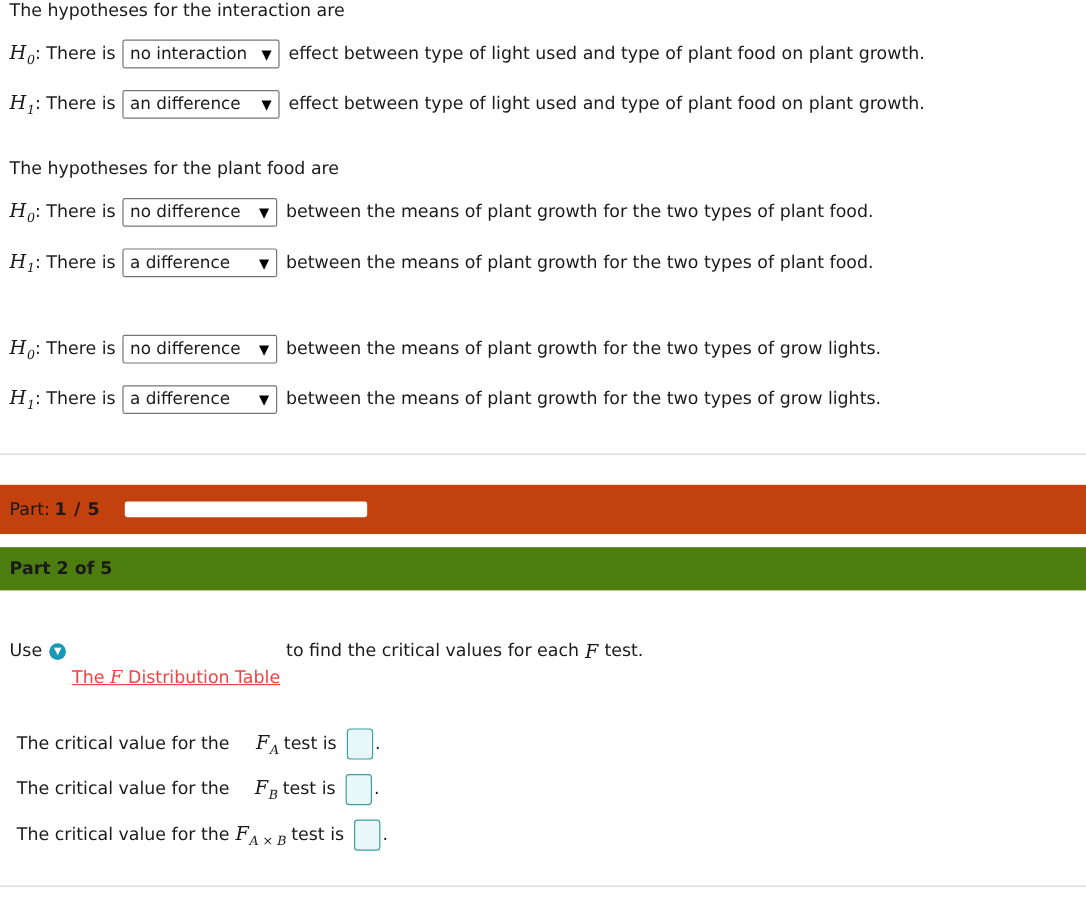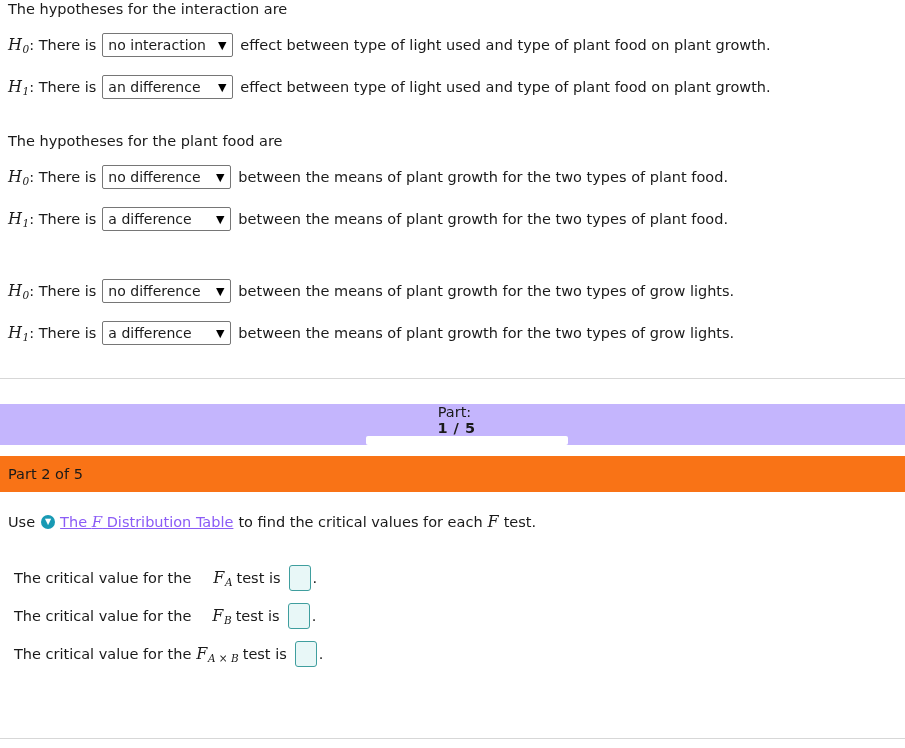--- a/index.html
+++ b/index.html
@@ -290,40 +290,40 @@
       </span>
       <span class="hypo-text-after">between the means of plant growth for the two types of grow lights.</span>
     </div>
   </div>
 </div>
 
 <div style="height:30px"></div>
 <div class="divider"></div>
 <div style="height:25px"></div>
 
-<div class="part-band" style="background: #c4b5fd; flex-direction: column;">
+<div class="part-band" style="background: #c2410c;">
   <span class="part-band-label">Part:</span>
   <span class="part-band-count">1 / 5</span>
   <span class="progress-track">
     <span class="progress-fill" id="progress-fill" style="width: 20%; background: rgb(74, 126, 187);"></span>
   </span>
 </div>
 
 <div style="height:11px"></div>
 
-<div class="part-header" style="background: #f97316;">
+<div class="part-header" style="background: #4d7c0f; font-weight: bold;">
   <span>Part 2 of 5</span>
 </div>
 
 <div class="question-body">
 
   <div class="use-line">
     <span class="use-word">Use</span>
     <span class="help-icon" style="background: rgb(24, 154, 180);">▼</span>
-    <span class="table-link" style="color: #8b5cf6;"><span>The </span><span class="mathvar">F</span><span> Distribution Table</span></span>
+    <span class="table-link" style="color: #ef4444; margin-top: 43px;"><span>The </span><span class="mathvar">F</span><span> Distribution Table</span></span>
     <span class="use-tail">to find the critical values for each</span>
     <span class="mathvar" style="margin-left:5px;">F</span>
     <span style="margin-left:5px;">test.</span>
   </div>
 
   <div class="cv-row">
     <span class="cv-text">The critical value for the</span>
     <span class="mathvar" style="margin-left:22px;">F<sub>A</sub></span>
     <span class="cv-mid">test is</span>
     <span class="answer-box"></span>

